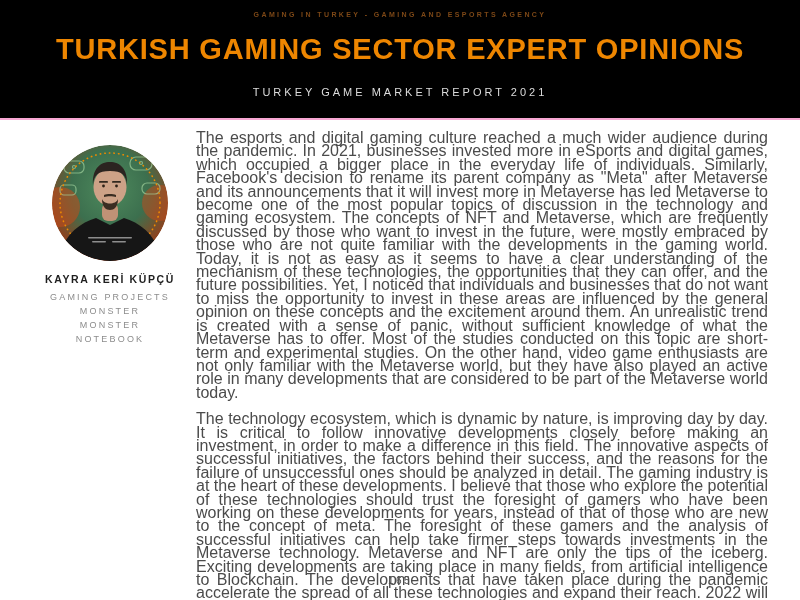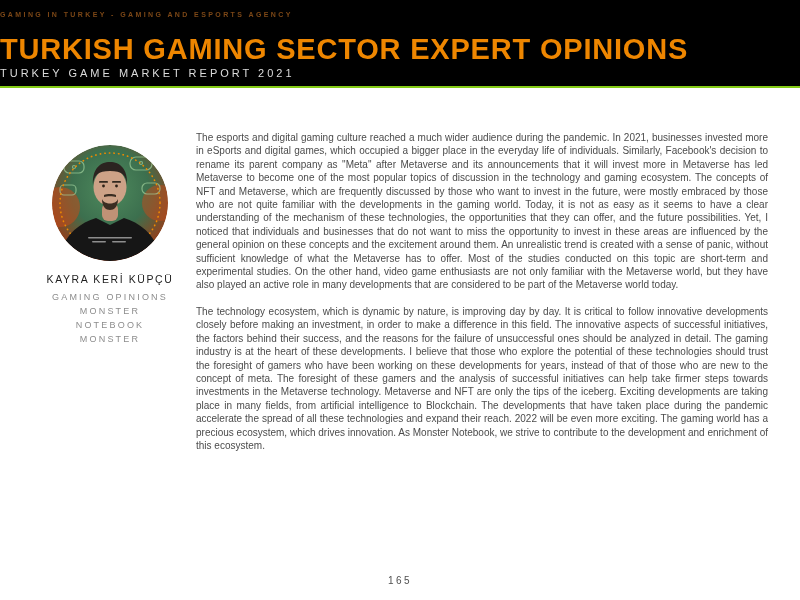--- a/index.html
+++ b/index.html
@@ -7,42 +7,42 @@
     position:relative;
     width:800px;height:600px;
     background:#ffffff;
     font-family:"Liberation Sans", sans-serif;
     overflow:hidden;
     margin:0 auto;
   }
   
   .header{
     position:absolute;top:0;left:0;right:0;
-    height:88px;
+    height:120px;
     background:#000000;
-    border-bottom:2px solid #84cc16;
-    text-align:left;
+    border-bottom:2px solid #f9a8d4;
+    text-align:center;
     box-sizing:border-box;
   }
   .tagline{
     padding-top:11px;
     font-size:7px;
     letter-spacing:2.4px;
     font-weight:bold;
     color:#7c4716;
   }
   .title{
     margin:15px 0 0 0;
     font-size:29px;
     font-weight:800;
     letter-spacing:0.8px;
     color:#ee8600;
   }
   .subtitle{
-    margin-top:1px;
+    margin-top:20px;
     font-size:11px;
     letter-spacing:3px;
     color:#dcdcdc;
   }
   
   .main{
     position:absolute;top:122px;left:0;right:0;bottom:40px;
     display:flex;
     padding:0 32px 0 40px;
     box-sizing:border-box;
@@ -56,40 +56,40 @@
   .avatar{
     width:116px;height:116px;
     margin:0 auto;
     border-radius:50%;
     overflow:hidden;
     display:block;
   }
   .expert-name{
     margin-top:11px;
     font-size:10.5px;
-    font-weight:normal;
+    font-weight:bold;
     letter-spacing:1.6px;
     color:#1e1e1e;
     line-height:14px;
   }
   .expert-role{
     margin-top:4px;
     font-size:9px;
     letter-spacing:2.2px;
     color:#8c8c8c;
     line-height:14px;
   }
   .opinion{
     flex:1;
     margin-left:16px;
     padding-top:9px;
   }
   .opinion p{
     margin:0 0 13px 0;
-    font-size:10px;
+    font-size:16px;
     line-height:13.4px;
     text-align:justify;
     color:#4b4b4b;
   }
   
   .footer{
     position:absolute;left:0;right:0;bottom:12px;
     text-align:center;
   }
   .page-number{
@@ -163,24 +163,24 @@
             <g fill="#8d8d8d">
               <rect x="36" y="92" width="44" height="1.6" rx="0.8"></rect>
               <rect x="40" y="96" width="14" height="1.6" rx="0.8"></rect>
               <rect x="60" y="96" width="14" height="1.6" rx="0.8"></rect>
             </g>
           </g>
         </svg>
       </span>
       <div class="expert-name">KAYRA KERİ KÜPÇÜ</div>
       <div class="expert-role">
-        <div>GAMING OPINIONS</div>
+        <div>GAMING PROJECTS</div>
+        <div>MONSTER</div>
         <div>MONSTER</div>
         <div>NOTEBOOK</div>
-        <div>MONSTER</div>
       </div>
     </aside>
 
     <section class="opinion">
       <p>The esports and digital gaming culture reached a much wider audience during the pandemic. In 2021, businesses invested more in eSports and digital games, which occupied a bigger place in the everyday life of individuals. Similarly, Facebook's decision to rename its parent company as "Meta" after Metaverse and its announcements that it will invest more in Metaverse has led Metaverse to become one of the most popular topics of discussion in the technology and gaming ecosystem. The concepts of NFT and Metaverse, which are frequently discussed by those who want to invest in the future, were mostly embraced by those who are not quite familiar with the developments in the gaming world. Today, it is not as easy as it seems to have a clear understanding of the mechanism of these technologies, the opportunities that they can offer, and the future possibilities. Yet, I noticed that individuals and businesses that do not want to miss the opportunity to invest in these areas are influenced by the general opinion on these concepts and the excitement around them. An unrealistic trend is created with a sense of panic, without sufficient knowledge of what the Metaverse has to offer. Most of the studies conducted on this topic are short-term and experimental studies. On the other hand, video game enthusiasts are not only familiar with the Metaverse world, but they have also played an active role in many developments that are considered to be part of the Metaverse world today.</p>
       <p>The technology ecosystem, which is dynamic by nature, is improving day by day. It is critical to follow innovative developments closely before making an investment, in order to make a difference in this field. The innovative aspects of successful initiatives, the factors behind their success, and the reasons for the failure of unsuccessful ones should be analyzed in detail. The gaming industry is at the heart of these developments. I believe that those who explore the potential of these technologies should trust the foresight of gamers who have been working on these developments for years, instead of that of those who are new to the concept of meta. The foresight of these gamers and the analysis of successful initiatives can help take firmer steps towards investments in the Metaverse technology. Metaverse and NFT are only the tips of the iceberg. Exciting developments are taking place in many fields, from artificial intelligence to Blockchain. The developments that have taken place during the pandemic accelerate the spread of all these technologies and expand their reach. 2022 will be even more exciting. The gaming world has a precious ecosystem, which drives innovation. As Monster Notebook, we strive to contribute to the development and enrichment of this ecosystem.</p>
     </section>
 
   </main>
 

